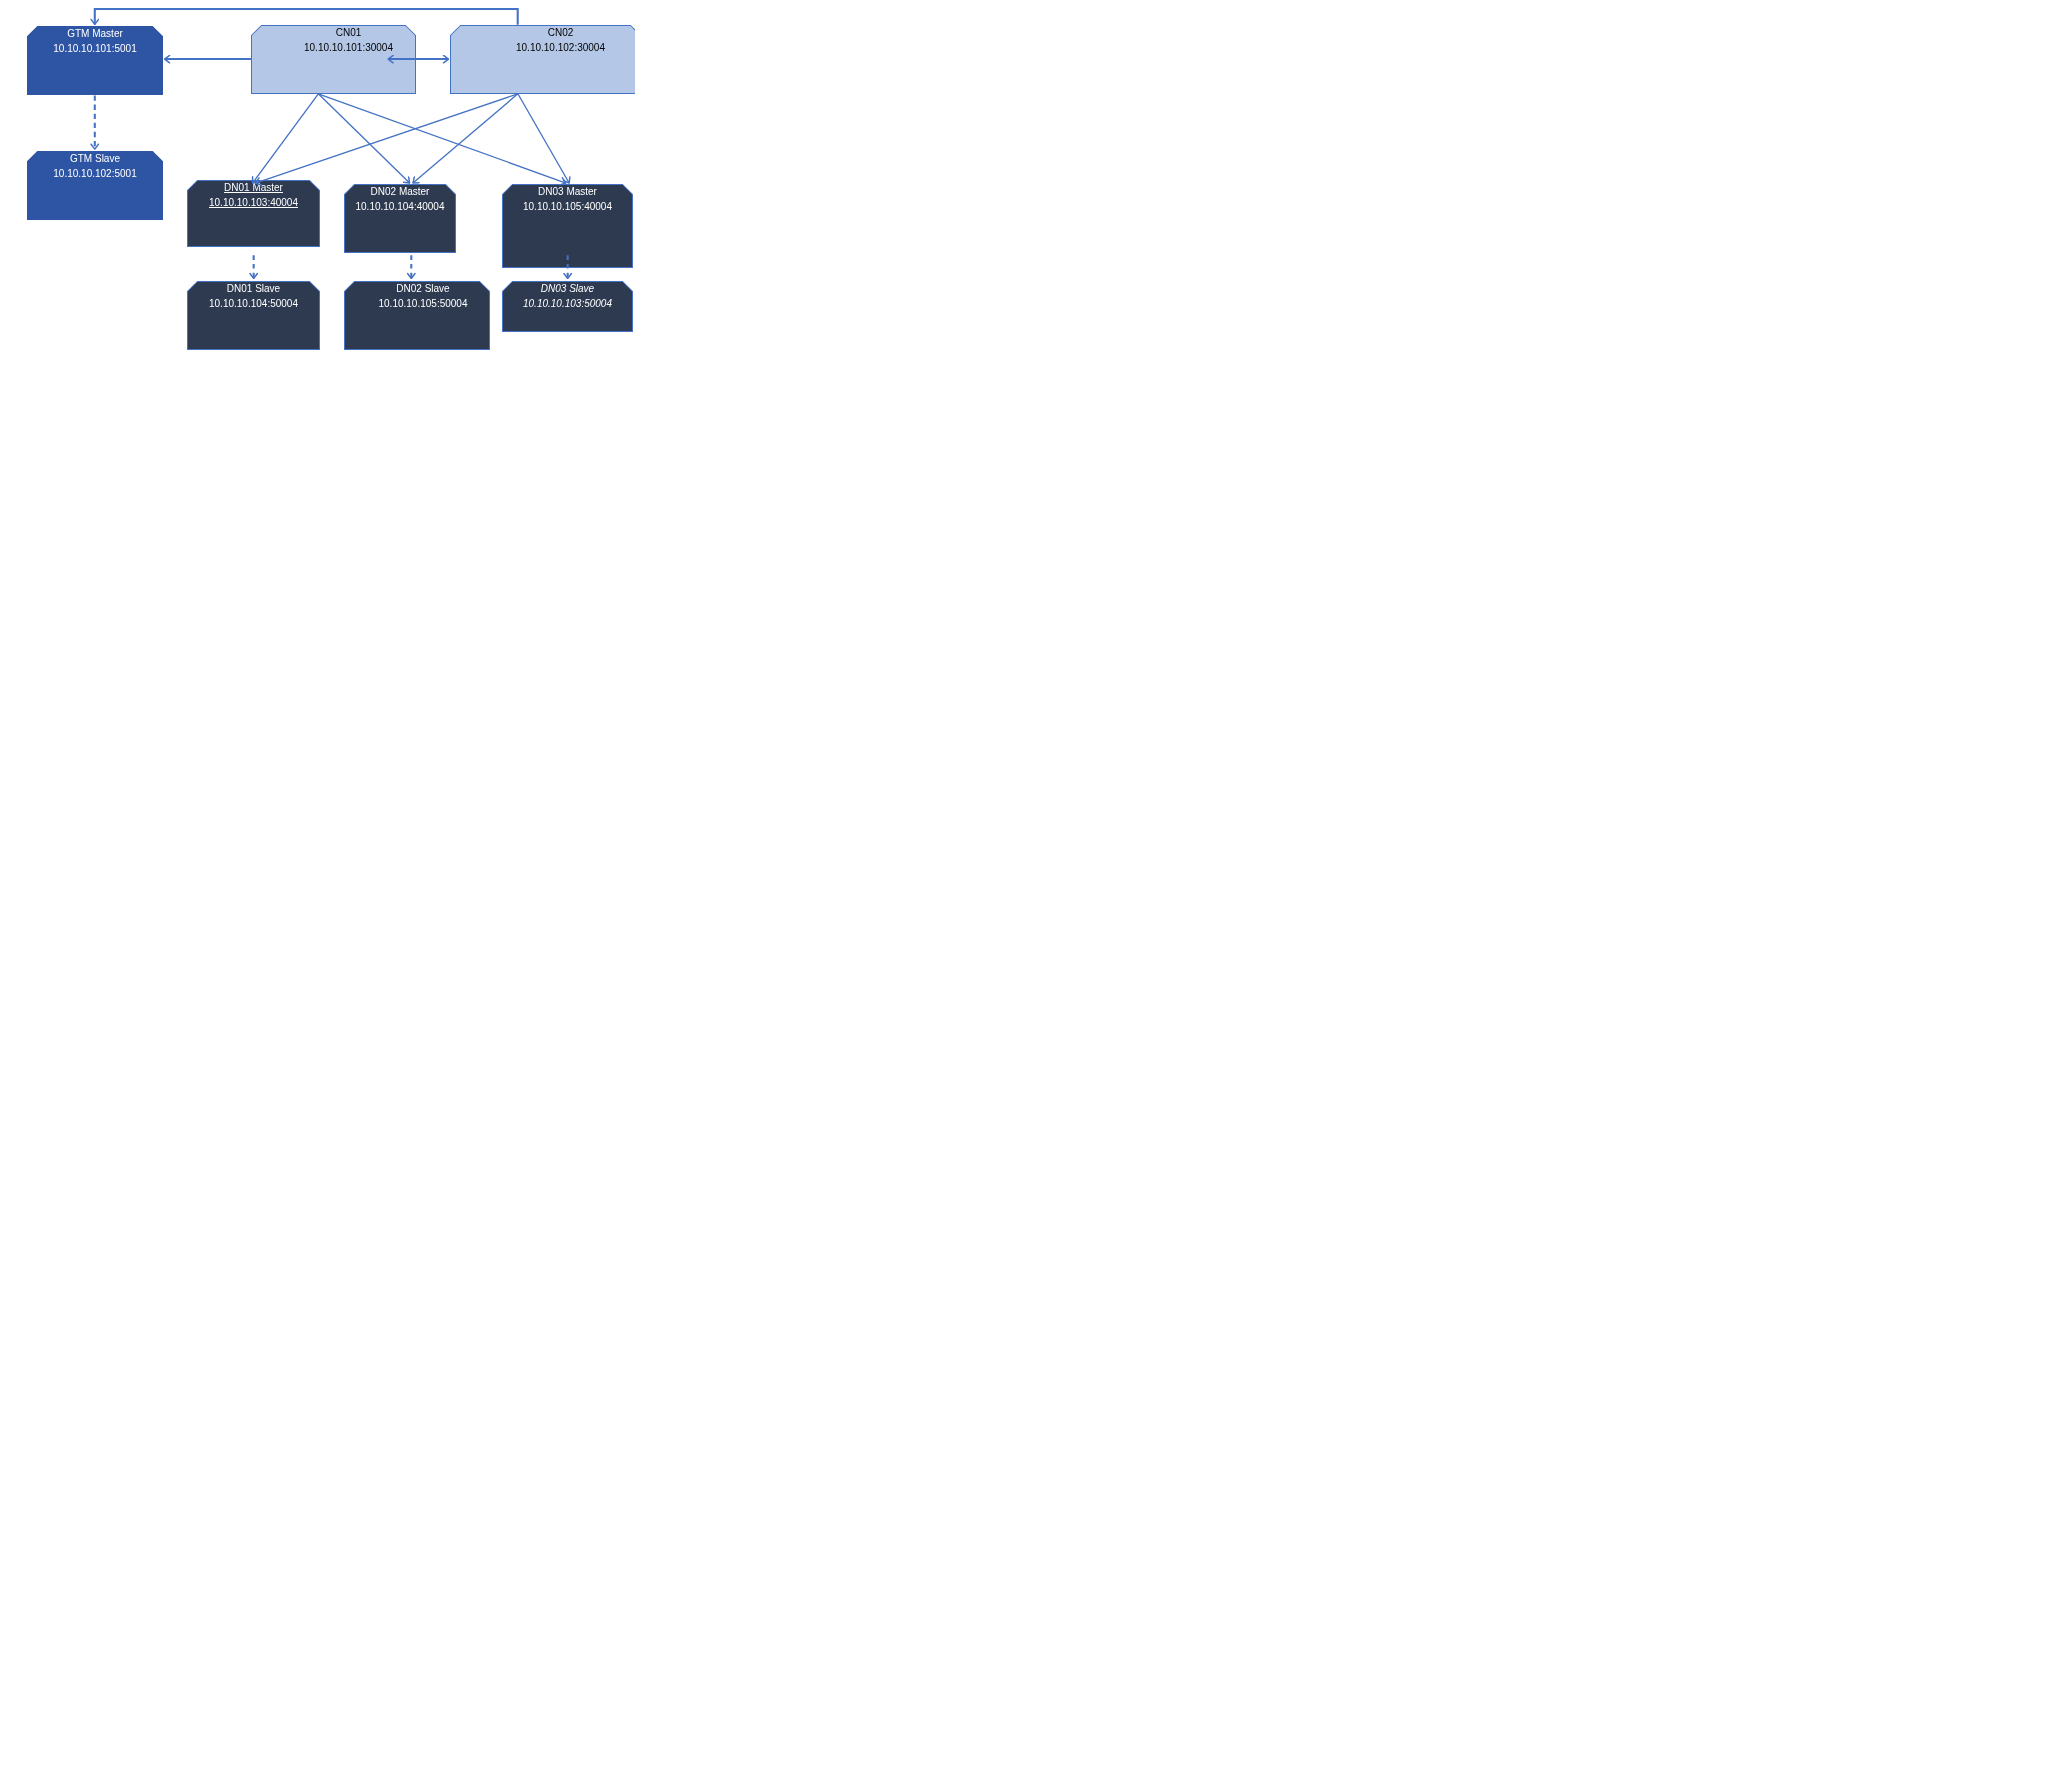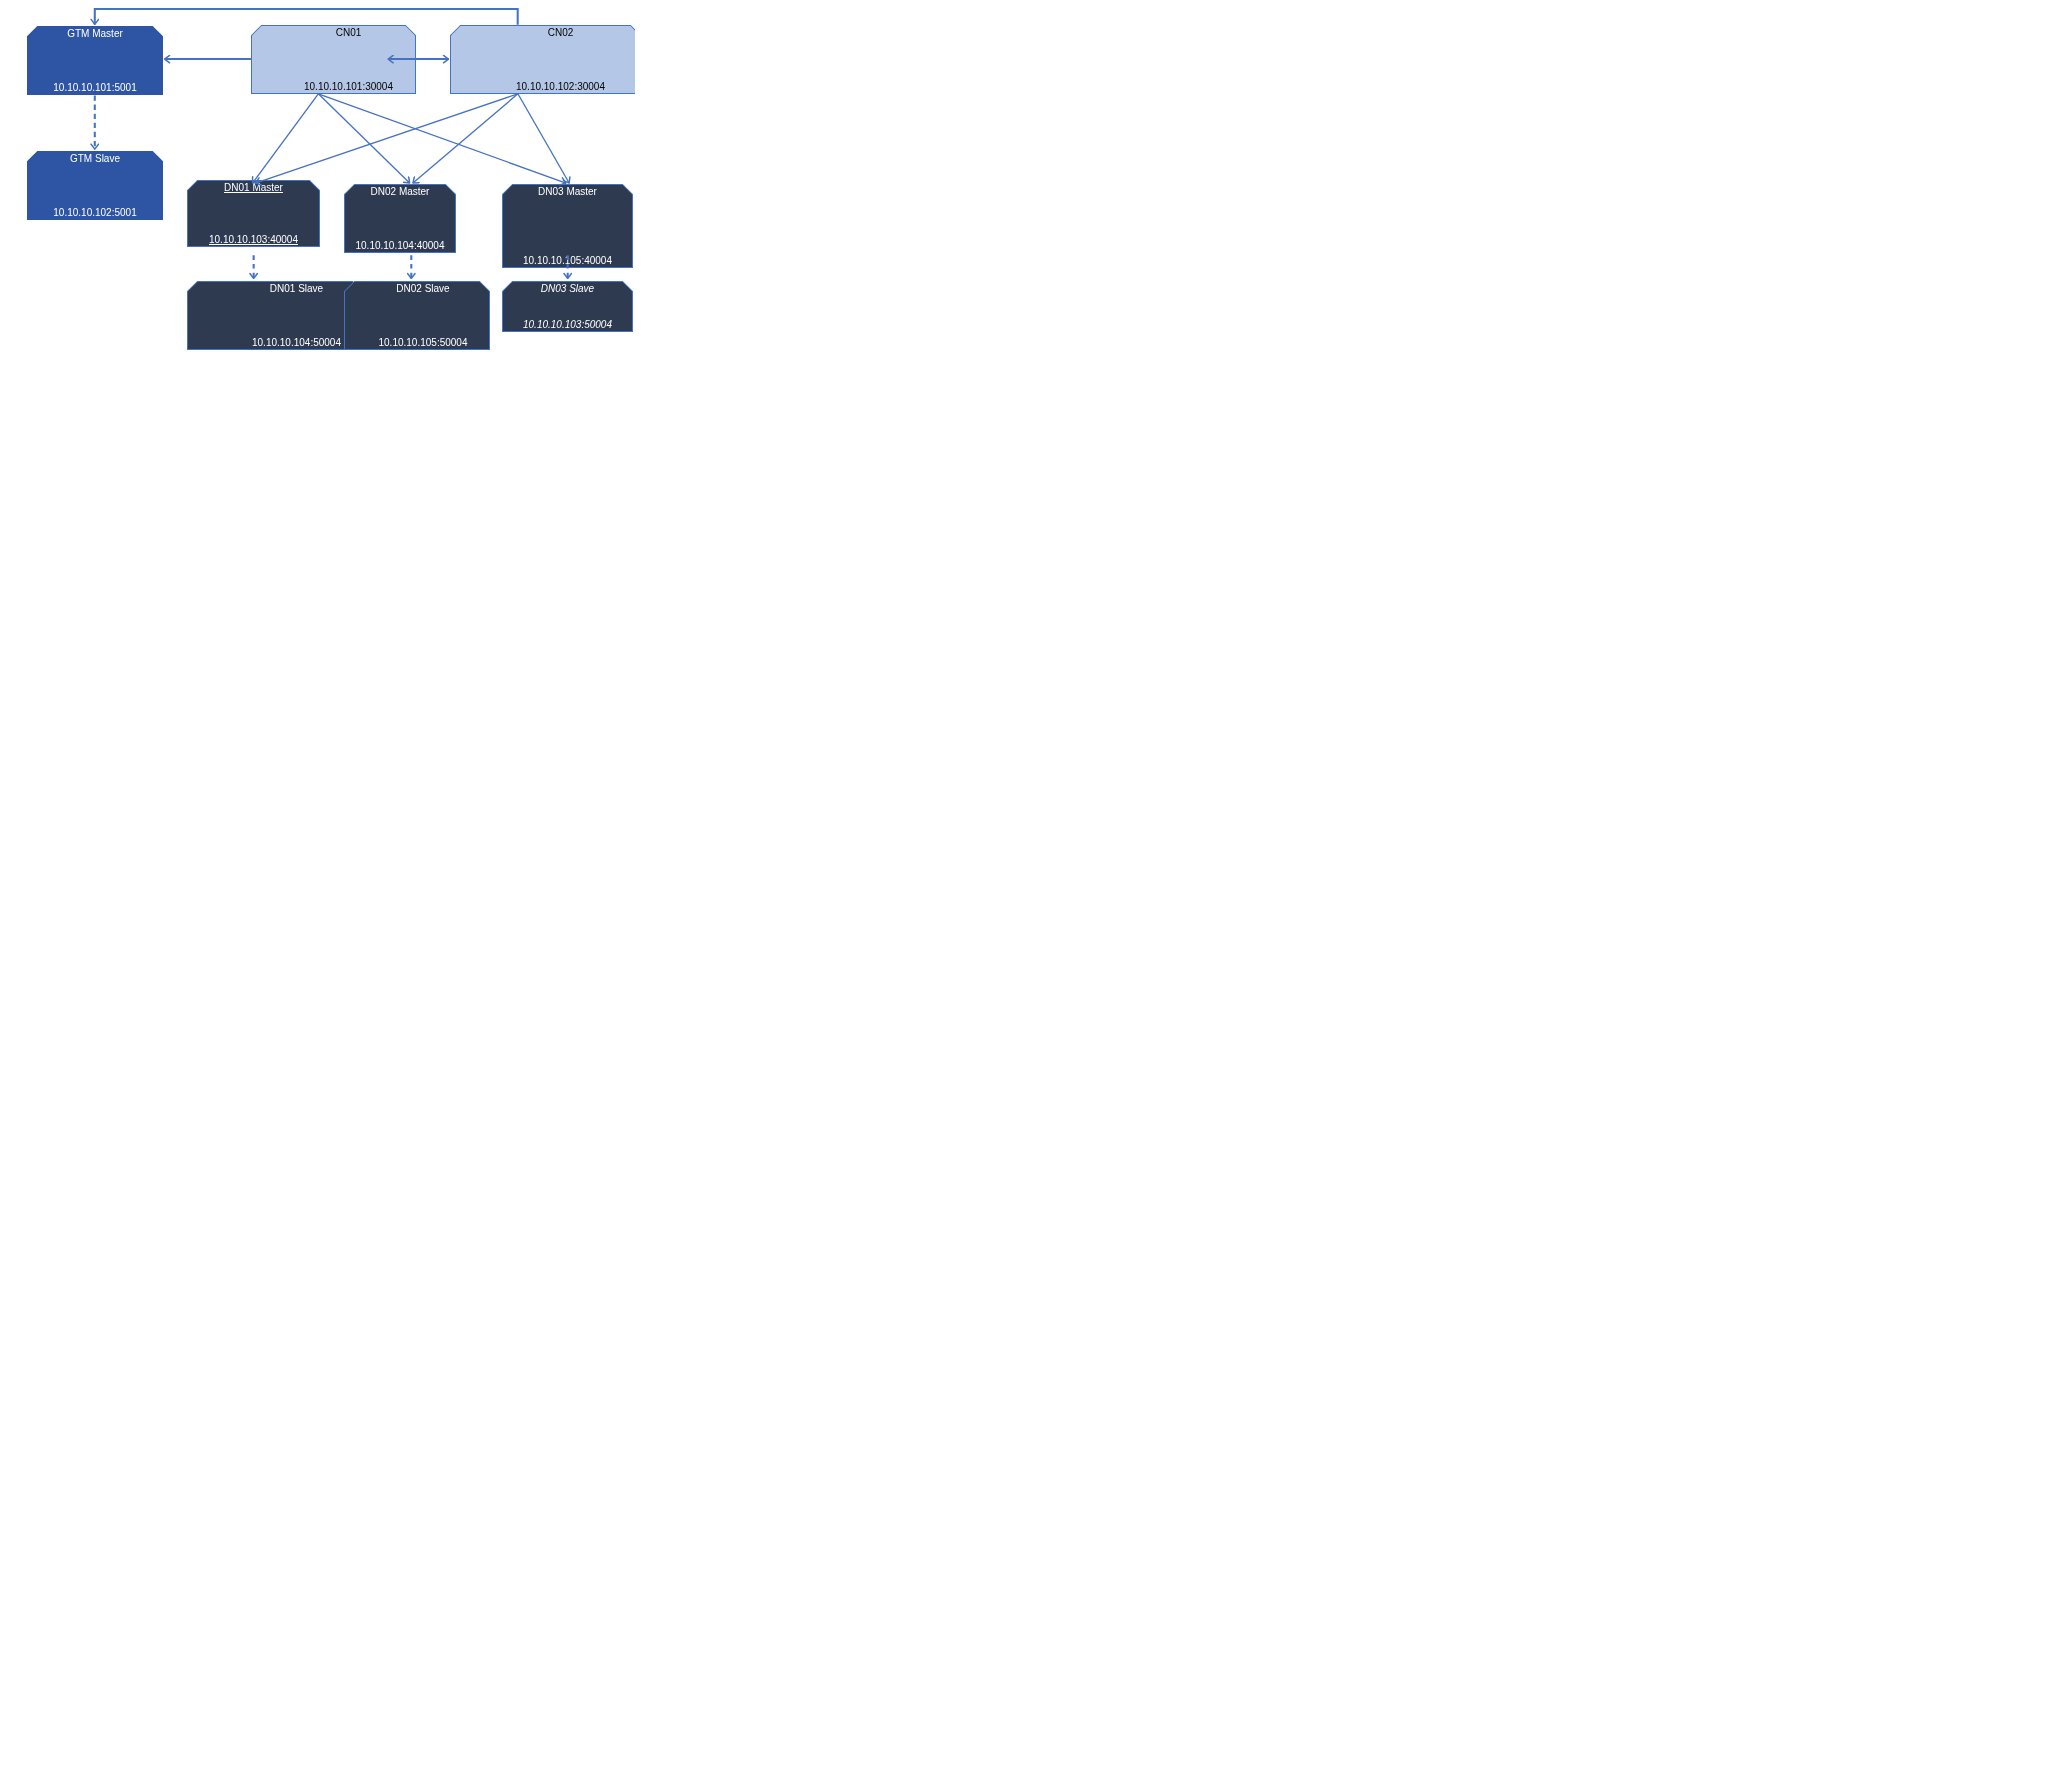--- a/index.html
+++ b/index.html
@@ -10,21 +10,21 @@
     background: var(--c-background, #ffffff);
     overflow: hidden;
     font-family: "Liberation Sans", sans-serif;
   }
   .node {
     position: absolute;
     clip-path: polygon(10.3px 0, calc(100% - 10.3px) 0, 100% 10.3px, 100% 100%, 0 100%, 0 10.3px);
     display: flex;
     flex-direction: column;
     align-items: center;
-    justify-content: space-between;
+    justify-content: flex-start;
     text-align: center;
   }
   .node-fill {
     position: absolute;
     inset: 1px;
     clip-path: polygon(9.5px 0, calc(100% - 9.5px) 0, 100% 9.5px, 100% 100%, 0 100%, 0 9.5px);
     z-index: 0;
   }
   .node-title, .node-address {
     position: relative;
@@ -92,21 +92,21 @@
     <div class="node-title">DN02 Master</div>
     <div class="node-address">10.10.10.104:40004</div>
   </div>
 
   <div class="node dn" style="left:502px; top:184px; width:131px; height:84px;">
     <div class="node-fill"></div>
     <div class="node-title">DN03 Master</div>
     <div class="node-address">10.10.10.105:40004</div>
   </div>
 
-  <div class="node dn" style="left:187px; top:281px; width:133px; height:69px;padding-left:43px;">
+  <div class="node dn" style="left:187px; top:281px; width:133px; height:69px;">
     <div class="node-fill"></div>
     <div class="node-title">DN01 Slave</div>
     <div class="node-address">10.10.10.104:50004</div>
   </div>
 
   <div class="node dn" style="left:344px; top:281px; width:134px; height:69px;padding-left:12px;">
     <div class="node-fill"></div>
     <div class="node-title">DN02 Slave</div>
     <div class="node-address">10.10.10.105:50004</div>
   </div>

